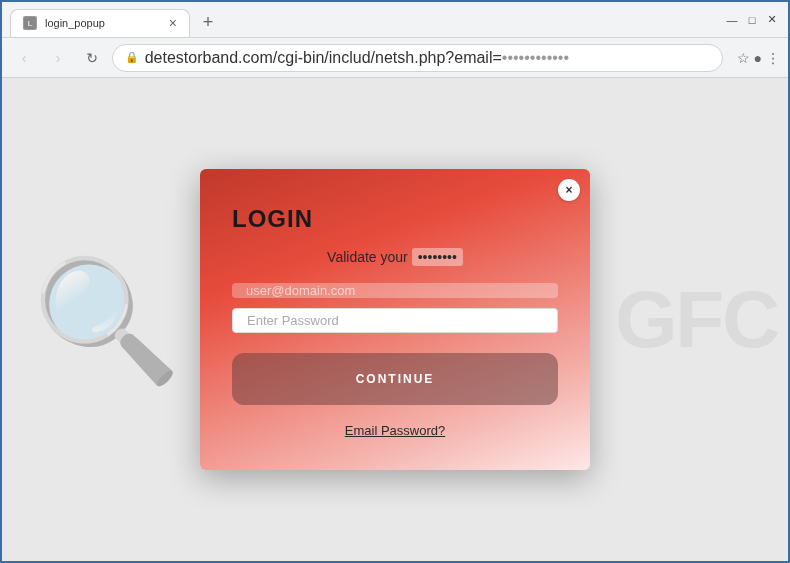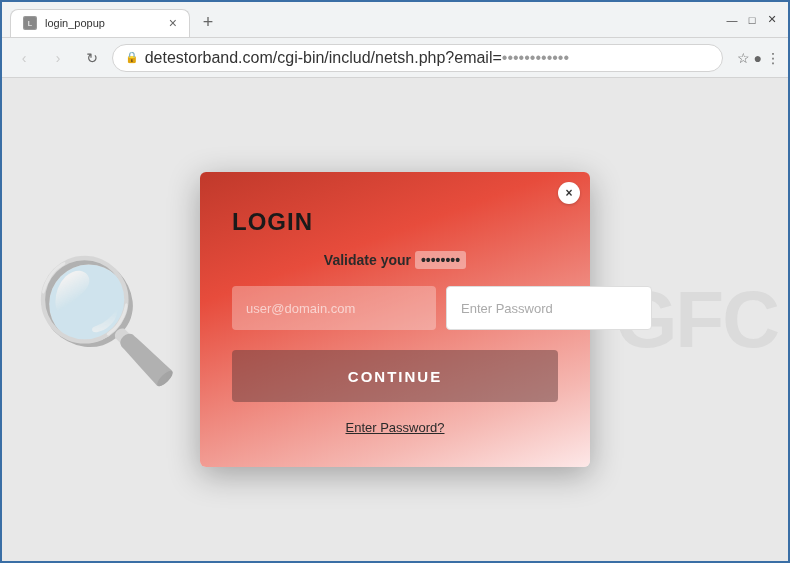--- a/index.html
+++ b/index.html
@@ -265,33 +265,33 @@
       margin-bottom: 14px;
       letter-spacing: 1px;
     }
 
     .modal-subtitle {
       text-align: center;
       font-size: 14px;
       color: #2a2a2a;
       margin-bottom: 15px;
       line-height: 1.5;
-      font-weight: bold;
     }
 
     .modal-subtitle .email-highlight {
       background: rgba(255,255,255,0.4);
       padding: 1px 6px;
       border-radius: 3px;
     }
 
     .input-row {
       display: flex;
       gap: 10px;
       margin-bottom: 20px;
+      flex-direction: column;
     }
 
     .email-field {
       flex: 1;
       height: 44px;
       background: rgba(255,255,255,0.3);
       border: none;
       border-radius: 4px;
       padding: 0 14px;
       font-size: 13px;
@@ -302,38 +302,38 @@
     .email-field::placeholder {
       color: rgba(255,255,255,0.6);
     }
 
     .password-field {
       flex: 1;
       height: 44px;
       background: #fff;
       border: 1px solid #ddd;
       border-radius: 4px;
-      padding: 10px 14px;
+      padding: 4px 14px;
       font-size: 13px;
       color: #a21caf;
       outline: none;
     }
 
     .password-field::placeholder {
       color: #aaa;
     }
 
     .continue-btn {
       width: 100%;
       height: 52px;
       background: rgba(100,60,60,0.5);
       border: none;
-      border-radius: 4px;
+      border-radius: 12px;
       color: #fff;
-      font-size: 15px;
+      font-size: 12px;
       font-weight: 600;
       letter-spacing: 2px;
       cursor: pointer;
       margin-bottom: 18px;
       display: flex;
       align-items: center;
       justify-content: center;
     }
 
     .forgot-password {
@@ -417,19 +417,19 @@
 
         <div class="input-row">
           <input class="email-field" type="email" placeholder="user@domain.com" style="">
           <input class="password-field" type="password" placeholder="Enter Password" style="">
         </div>
 
         <button class="continue-btn">
           <span>CONTINUE</span>
         </button>
 
-        <div class="forgot-password">Enter Password?</div>
+        <div class="forgot-password">Email Password?</div>
 
       </div>
     </div>
 
   </div>
 </div>
 
 </body></html>

